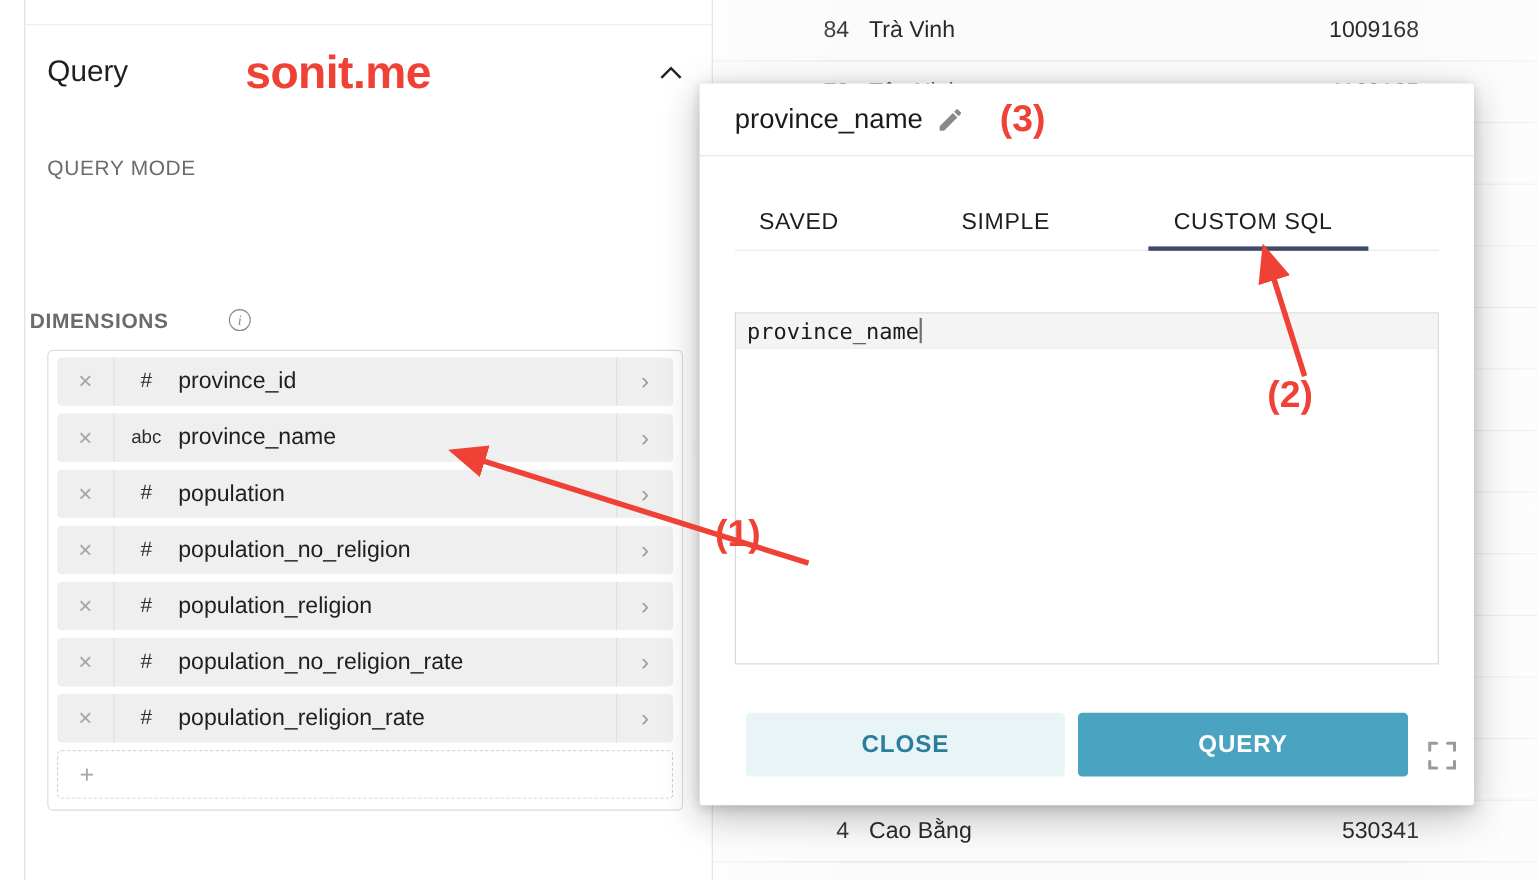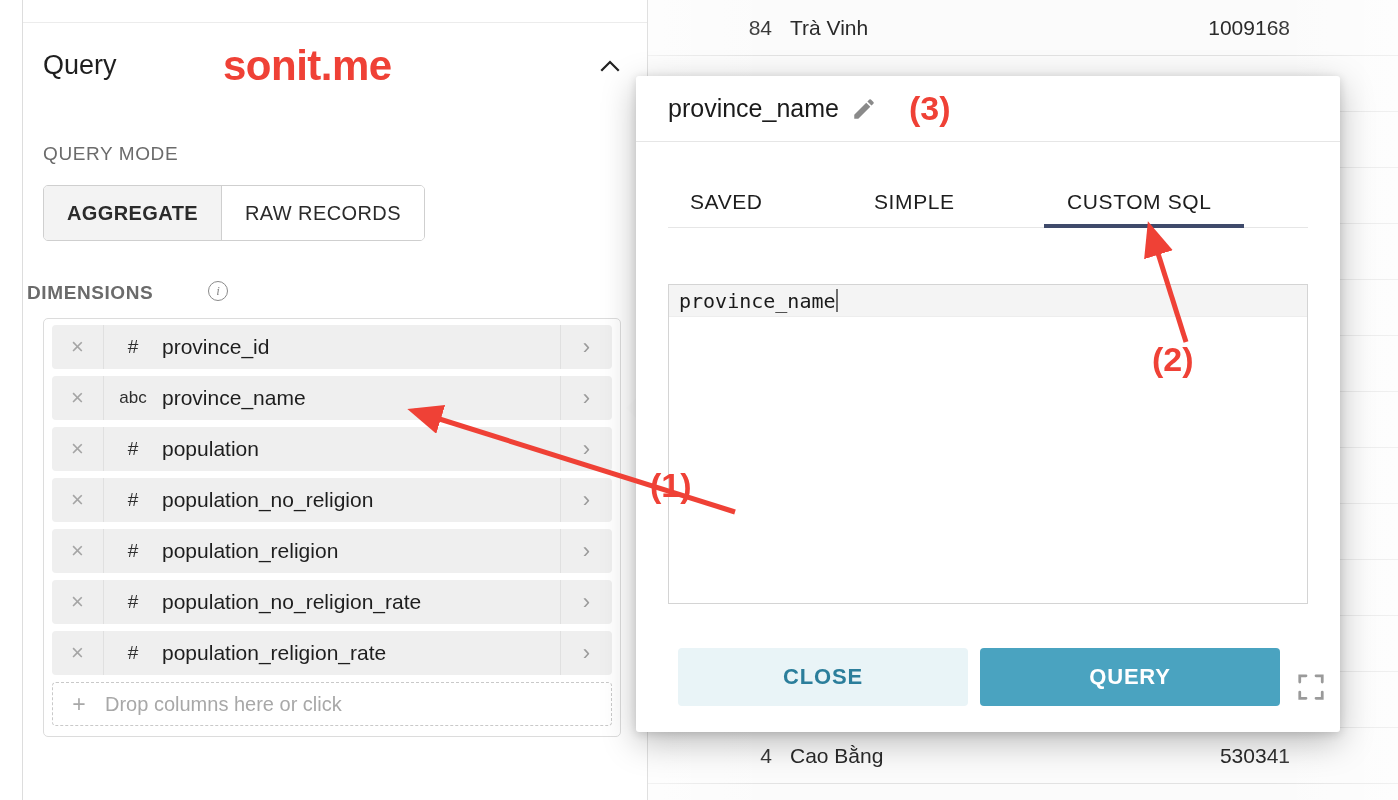--- a/index.html
+++ b/index.html
@@ -315,24 +315,20 @@
     <div class="watermark">sonit.me</div>
 
     <div class="collapse-caret">
       <svg width="30" height="30" viewBox="0 0 24 24" fill="none" stroke="#222" stroke-width="1.8">
         <polyline points="5,15 12,8 19,15"></polyline>
       </svg>
     </div>
 
     <div class="section-label" id="query-mode-label">QUERY MODE</div>
 
-    <div class="segmented">
-      <button class="seg-btn active">AGGREGATE</button>
-      <button class="seg-btn">RAW RECORDS</button>
-    </div>
 
     <div class="section-label" id="dimensions-label">DIMENSIONS</div>
     <div class="info-icon">i</div>
 
     <div class="dim-box">
       <div id="dim-list">
           <div class="dim-row">
             <span class="dim-x">×</span>
             <span class="dim-type">#</span>
             <span class="dim-name">province_id</span>
@@ -370,21 +366,20 @@
           </div>
           <div class="dim-row">
             <span class="dim-x">×</span>
             <span class="dim-type">#</span>
             <span class="dim-name">population_religion_rate</span>
             <span class="dim-chevron">›</span>
           </div>
         </div>
       <div class="dim-drop">
         <span class="plus">+</span>
-        <span>Drop columns here or click</span>
       </div>
     </div>
   </div>
 
   <div class="divider-handle">
     <svg width="22" height="40" viewBox="0 0 22 40">
       <polygon points="22,0 22,40 2,20" fill="#ffffff"></polygon>
       <polygon points="22,2 22,38 4,20" fill="#fdfdfd"></polygon>
     </svg>
   </div>

